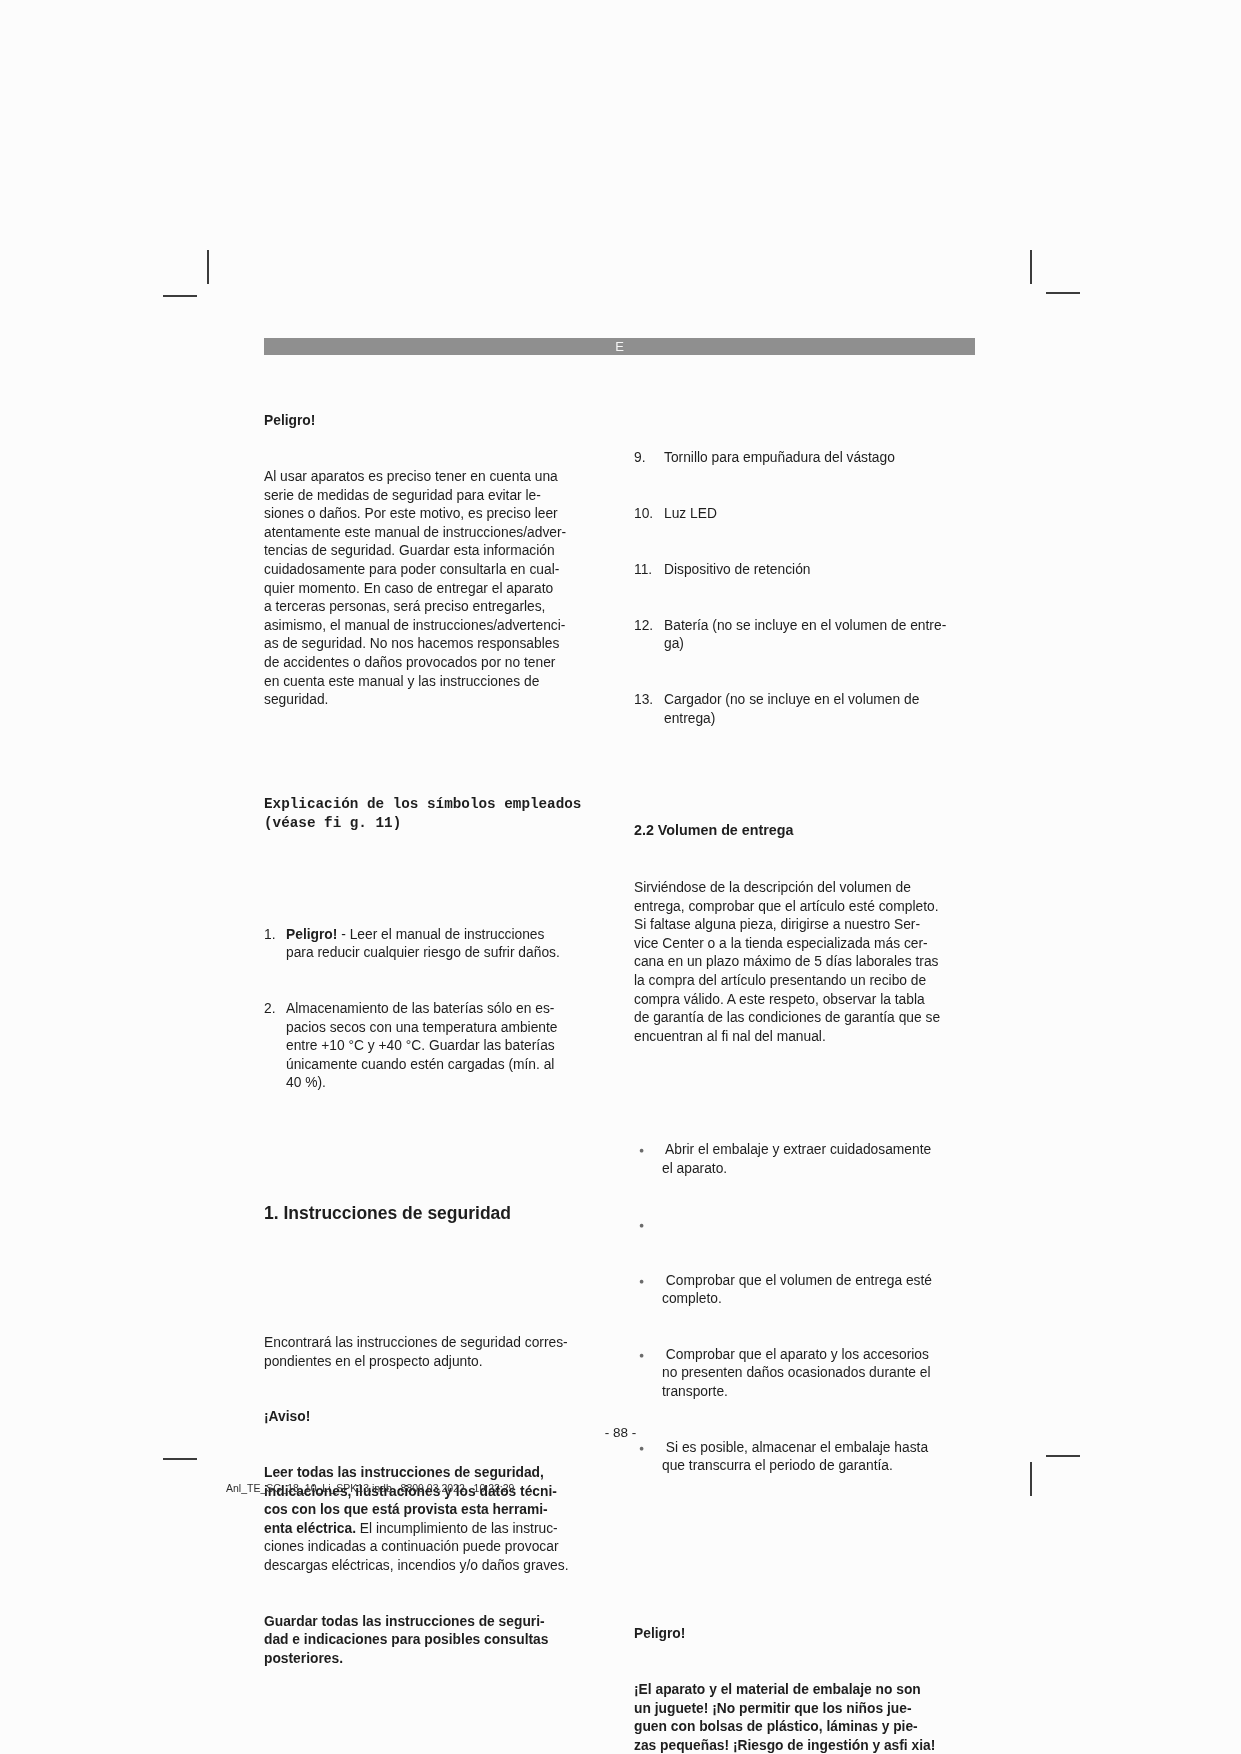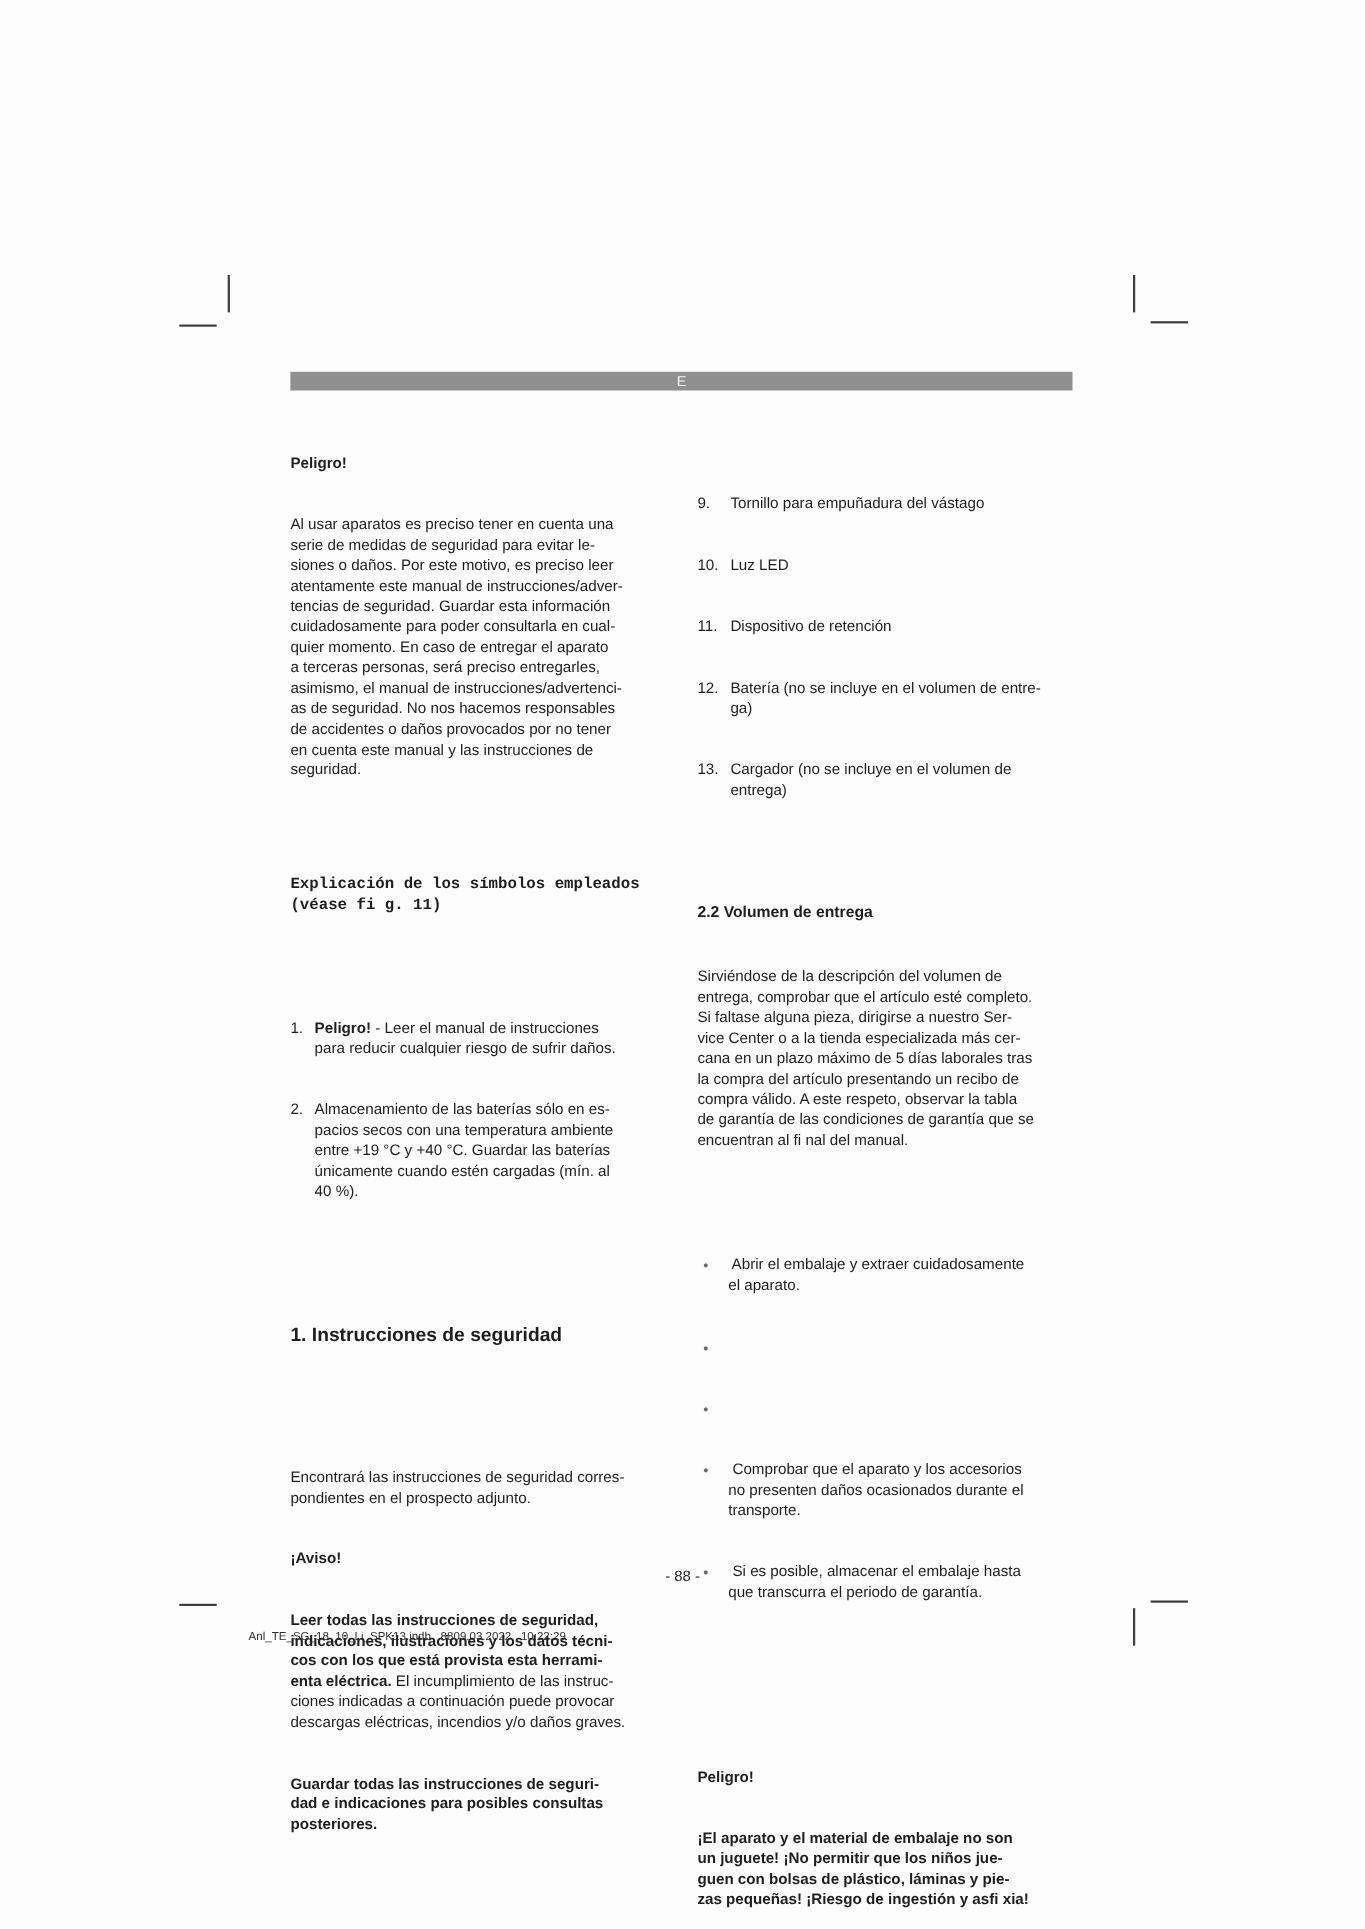--- a/index.html
+++ b/index.html
@@ -99,21 +99,21 @@
     <div class="list">
       <div class="li">
         <span class="num">1.</span>
         <span class="li-text"><b>Peligro!</b><span> - Leer el manual de instrucciones
 para reducir cualquier riesgo de sufrir daños.</span></span>
       </div>
       <div class="li">
         <span class="num">2.</span>
         <span class="li-text">Almacenamiento de las baterías sólo en es-
 pacios secos con una temperatura ambiente
-entre +19 °C y +40 °C. Guardar las baterías
+entre +10 °C y +40 °C. Guardar las baterías
 únicamente cuando estén cargadas (mín. al
 40 %).</span>
       </div>
     </div>
 
     <div class="h1 mt-h1">1. Instrucciones de seguridad</div>
 
     <div class="mt-intro">
       <div>Encontrará las instrucciones de seguridad corres-
 pondientes en el prospecto adjunto.</div>
@@ -155,21 +155,22 @@
 cana en un plazo máximo de 5 días laborales tras
 la compra del artículo presentando un recibo de
 compra válido. A este respeto, observar la tabla
 de garantía de las condiciones de garantía que se
 encuentran al fi nal del manual.</div>
 
     <div class="list mt-bullets">
       <div class="bullet-li"><span class="bullet">●</span><span class="li-text"> Abrir el embalaje y extraer cuidadosamente
 el aparato.</span></div>
       <div class="bullet-li"><span class="bullet">●</span></div>
-      <div class="bullet-li"><span class="bullet">●</span></div>
+      <div class="bullet-li"><span class="bullet">●</span><span class="li-text"> Comprobar que el volumen de entrega esté
+completo.</span></div>
       <div class="bullet-li"><span class="bullet">●</span><span class="li-text"> Comprobar que el aparato y los accesorios
 no presenten daños ocasionados durante el
 transporte.</span></div>
       <div class="bullet-li"><span class="bullet">●</span><span class="li-text"> Si es posible, almacenar el embalaje hasta
 que transcurra el periodo de garantía.</span></div>
     </div>
 
     <div class="mt-danger2">
       <div class="bold">Peligro!</div>
       <div class="bold">¡El aparato y el material de embalaje no son

